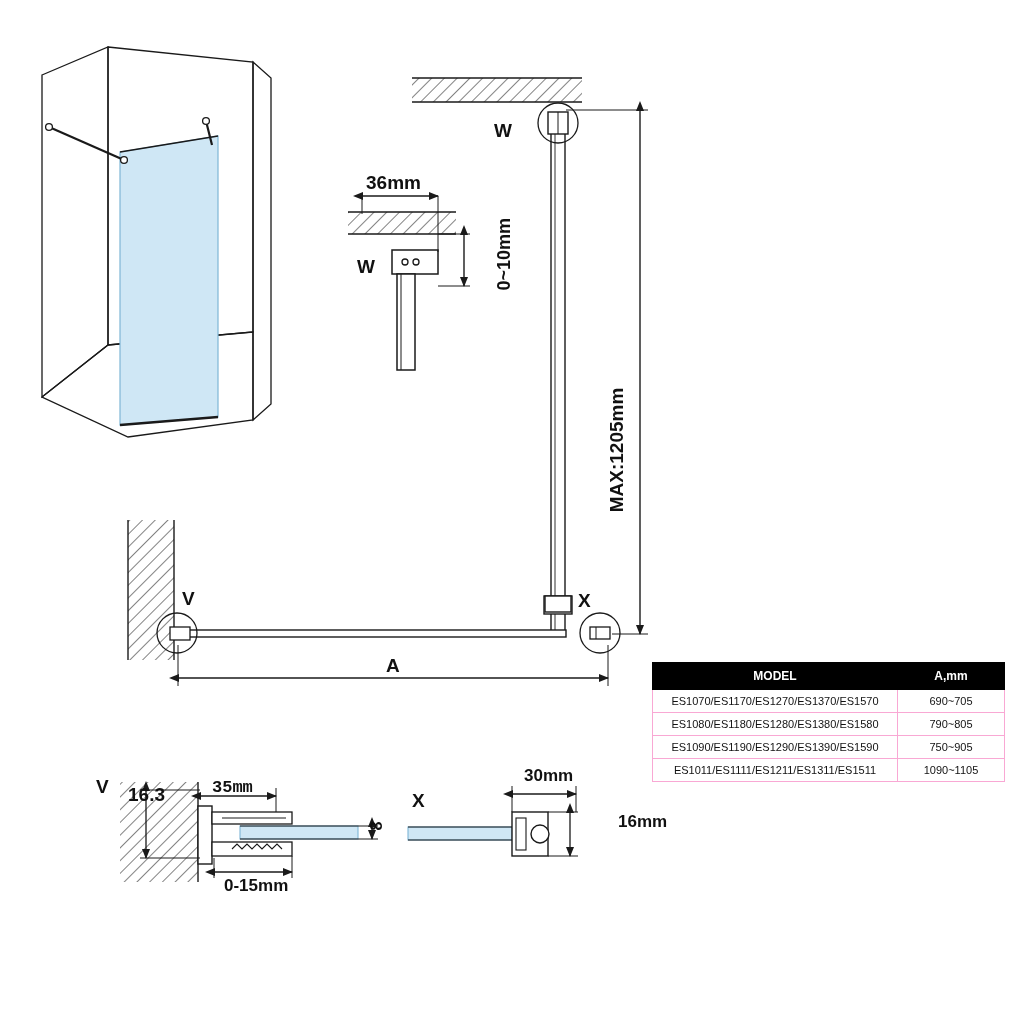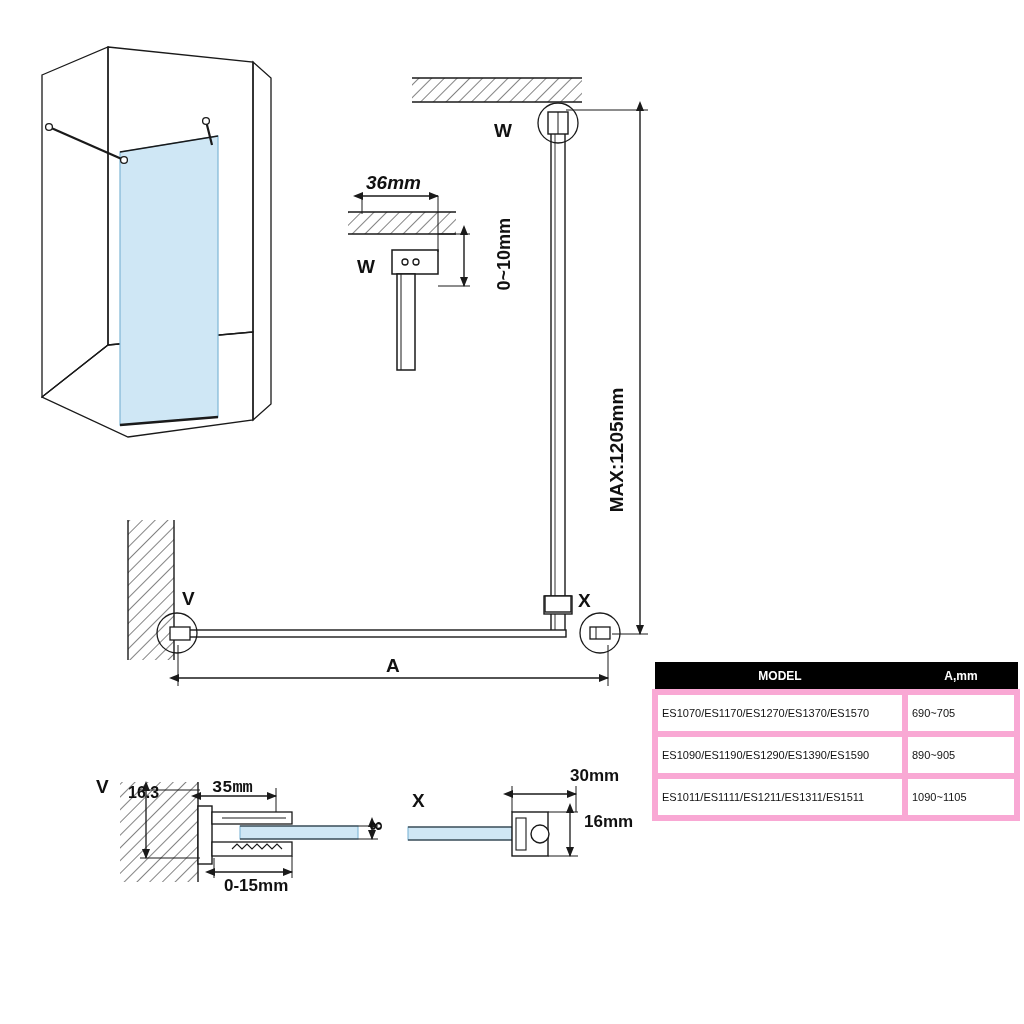--- a/index.html
+++ b/index.html
@@ -3,21 +3,21 @@
 <meta charset="utf-8">
 <style>
   html,body{margin:0;padding:0;background:#ffffff;}
   body{width:1024px;height:1024px;position:relative;font-family:"Liberation Sans",sans-serif;color:#1a1a1a;overflow:hidden;}
   .stage{position:absolute;left:0;top:0;width:1024px;height:1024px;}
   svg{display:block;}
   .lbl{position:absolute;font-family:"Liberation Sans",sans-serif;font-weight:bold;color:#111;white-space:nowrap;}
   .vert{transform-origin:left top;}
   table.modeltbl{position:absolute;border-collapse:collapse;font-family:"Liberation Sans",sans-serif;}
   table.modeltbl th{background:#000;color:#fff;font-size:12px;font-weight:bold;padding:6px 17px;border:1px solid #000;text-align:center;}
-  table.modeltbl td{font-size:11px;padding:12px 4px;border:6px solid #f9a8d4;text-align:left;color:#111;background:#fff;}
+  table.modeltbl td{font-size:11px;padding:5px 4px;border:1px solid #f9a8d4;text-align:center;color:#111;background:#fff;}
   table.modeltbl td.model{width:236px;}
   table.modeltbl td.val{width:98px;}
 </style>
 </head>
 <body>
 
 <div class="stage">
 
 <svg width="1024" height="1024" viewBox="0 0 1024 1024">
   <defs>
@@ -167,55 +167,59 @@
     <line x1="576" y1="786" x2="576" y2="812" stroke="#1a1a1a" stroke-width="1"></line>
 
     <line x1="570" y1="812" x2="570" y2="856" stroke="#1a1a1a" stroke-width="1.3" marker-start="url(#arrStart)" marker-end="url(#arrEnd)"></line>
     <line x1="548" y1="812" x2="578" y2="812" stroke="#1a1a1a" stroke-width="1"></line>
     <line x1="548" y1="856" x2="578" y2="856" stroke="#1a1a1a" stroke-width="1"></line>
   </g>
 </svg>
 
 <div class="lbl" style="left:494px;top:120px;font-size:19px;">W</div>
 <div class="lbl" style="left:357px;top:256px;font-size:19px;">W</div>
-<div class="lbl" style="left:366px;top:172px;font-size:19px;font-style:italic;">36mm</div>
+<div class="lbl" style="left:366px;top:172px;font-size:19px;">36mm</div>
 
 <div class="lbl vert" style="left:494px;top:218px;font-size:18px;transform:rotate(-90deg) translate(-100%,0);">0~10mm</div>
 
 <div class="lbl vert" style="left:628px;top:450px;font-size:19px;transform:rotate(-90deg) translate(-50%,-100%);">MAX:1205mm</div>
 
 <div class="lbl" style="left:182px;top:588px;font-size:19px;">V</div>
 <div class="lbl" style="left:578px;top:590px;font-size:19px;">X</div>
 <div class="lbl" style="left:386px;top:655px;font-size:19px;">A</div>
 
 <div class="lbl" style="left:96px;top:776px;font-size:19px;">V</div>
-<div class="lbl" style="left:128px;top:784px;font-size:16px;">16.3</div>
+<div class="lbl" style="left:128px;top:784px;font-size:19px;">16.3</div>
 <div class="lbl" style="left:212px;top:778px;font-size:17px;font-family:Liberation Mono, monospace;">35mm</div>
 <div class="lbl vert" style="left:386px;top:826px;font-size:16px;transform:rotate(-90deg) translate(-50%,-100%);">8</div>
 <div class="lbl" style="left:224px;top:876px;font-size:17px;">0-15mm</div>
 
 <div class="lbl" style="left:412px;top:790px;font-size:19px;">X</div>
-<div class="lbl" style="left:524px;top:766px;font-size:17px;margin-left:46px;">30mm</div>
-<div class="lbl" style="left:584px;top:812px;font-size:17px;">16mm</div>
+<div class="lbl" style="left:524px;top:766px;font-size:17px;">30mm</div>
+<div class="lbl" style="left:618px;top:812px;font-size:17px;">16mm</div>
 
 <table class="modeltbl" style="left:652px;top:662px;">
   <thead>
     <tr>
       <th>MODEL</th>
       <th>A,mm</th>
     </tr>
   </thead>
   <tbody>
     <tr>
           <td class="model">ES1070/ES1170/ES1270/ES1370/ES1570</td>
           <td class="val">690~705</td>
         </tr>
     <tr>
+          <td class="model">ES1080/ES1180/ES1280/ES1380/ES1580</td>
+          <td class="val">790~805</td>
+        </tr>
+    <tr>
           <td class="model">ES1090/ES1190/ES1290/ES1390/ES1590</td>
-          <td class="val">890~905</td>
+          <td class="val">750~905</td>
         </tr>
     <tr>
           <td class="model">ES1011/ES1111/ES1211/ES1311/ES1511</td>
           <td class="val">1090~1105</td>
         </tr>
   </tbody>
 </table>
 
 </div>
 

